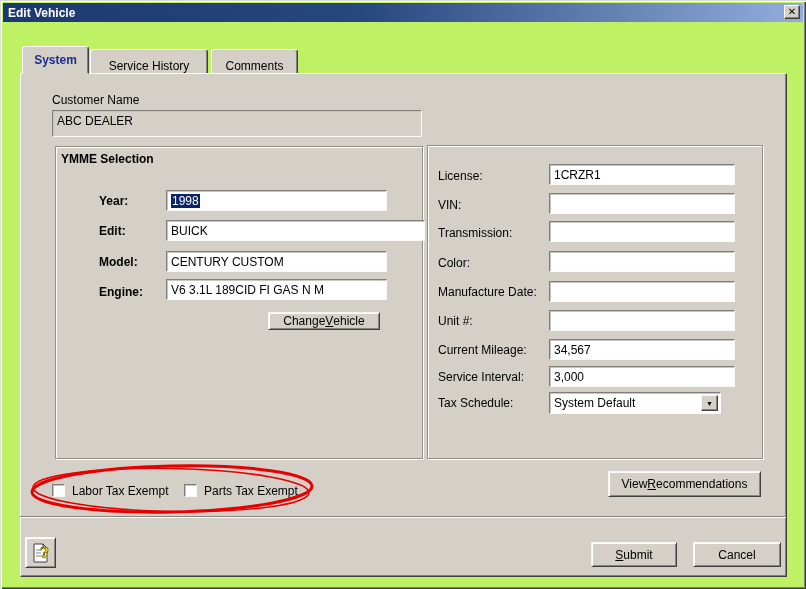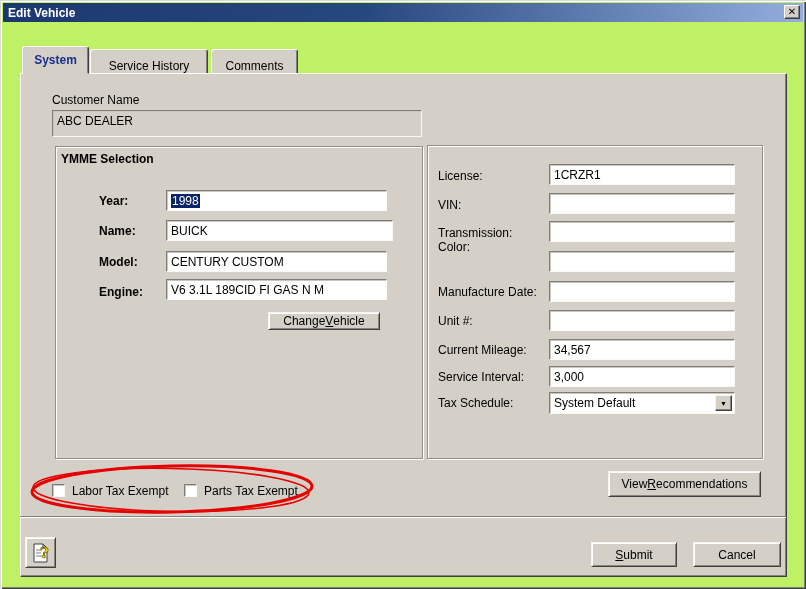--- a/index.html
+++ b/index.html
@@ -115,22 +115,22 @@
   </div>
 
   <div class="groupbox" style="left:55px; top:146px; width:368px; height:313px;"></div>
   <div class="label b" style="left:61px; top:152px;">YMME Selection</div>
 
   <div class="label b" style="left:99px; top:194px;">Year:</div>
   <div class="field" style="left:166px; top:190px; width:221px; height:21px;">
     <span class="sel">1998</span>
   </div>
 
-  <div class="label b" style="left:99px; top:224px;">Name:</div>
-  <div class="field" style="left:166px; top:220px; width:227px; height:21px;">
+  <div class="label b" style="left:99px; top:224px;">Edit:</div>
+  <div class="field" style="left:166px; top:220px; width:259px; height:21px;">
     <span>BUICK</span>
   </div>
 
   <div class="label b" style="left:99px; top:255px;">Model:</div>
   <div class="field" style="left:166px; top:251px; width:221px; height:21px;">
     <span>CENTURY CUSTOM</span>
   </div>
 
   <div class="label b" style="left:99px; top:285px;">Engine:</div>
   <div class="field" style="left:166px; top:279px; width:221px; height:21px;">
@@ -153,21 +153,21 @@
   <div class="label" style="left:438px; top:198px;">VIN:</div>
   <div class="field" style="left:549px; top:193px; width:186px; height:21px;">
     <span></span>
   </div>
 
   <div class="label" style="left:438px; top:226px;">Transmission:</div>
   <div class="field" style="left:549px; top:221px; width:186px; height:21px;">
     <span></span>
   </div>
 
-  <div class="label" style="left:438px; top:240px;">Color:</div>
+  <div class="label" style="left:438px; top:256px;">Color:</div>
   <div class="field" style="left:549px; top:251px; width:186px; height:21px;">
     <span></span>
   </div>
 
   <div class="label" style="left:438px; top:285px;">Manufacture Date:</div>
   <div class="field" style="left:549px; top:281px; width:186px; height:21px;">
     <span></span>
   </div>
 
   <div class="label" style="left:438px; top:314px;">Unit #:</div>
@@ -179,21 +179,21 @@
   <div class="field" style="left:549px; top:339px; width:186px; height:21px;">
     <span>34,567</span>
   </div>
 
   <div class="label" style="left:438px; top:370px;">Service Interval:</div>
   <div class="field" style="left:549px; top:366px; width:186px; height:21px;">
     <span>3,000</span>
   </div>
 
   <div class="label" style="left:438px; top:396px;">Tax Schedule:</div>
-  <div class="field" style="left:549px; top:392px; width:186px; height:22px;">
+  <div class="field" style="left:549px; top:392px; width:172px; height:22px;">
     <span>System Default</span>
     <span class="combo-arrow">
         <span>▼</span>
       </span>
   </div>
 
   <div class="checkbox" style="left:52px; top:484px;"></div>
   <div class="label" style="left:72px; top:484px;">Labor Tax Exempt</div>
 
   <div class="checkbox" style="left:184px; top:484px;"></div>

